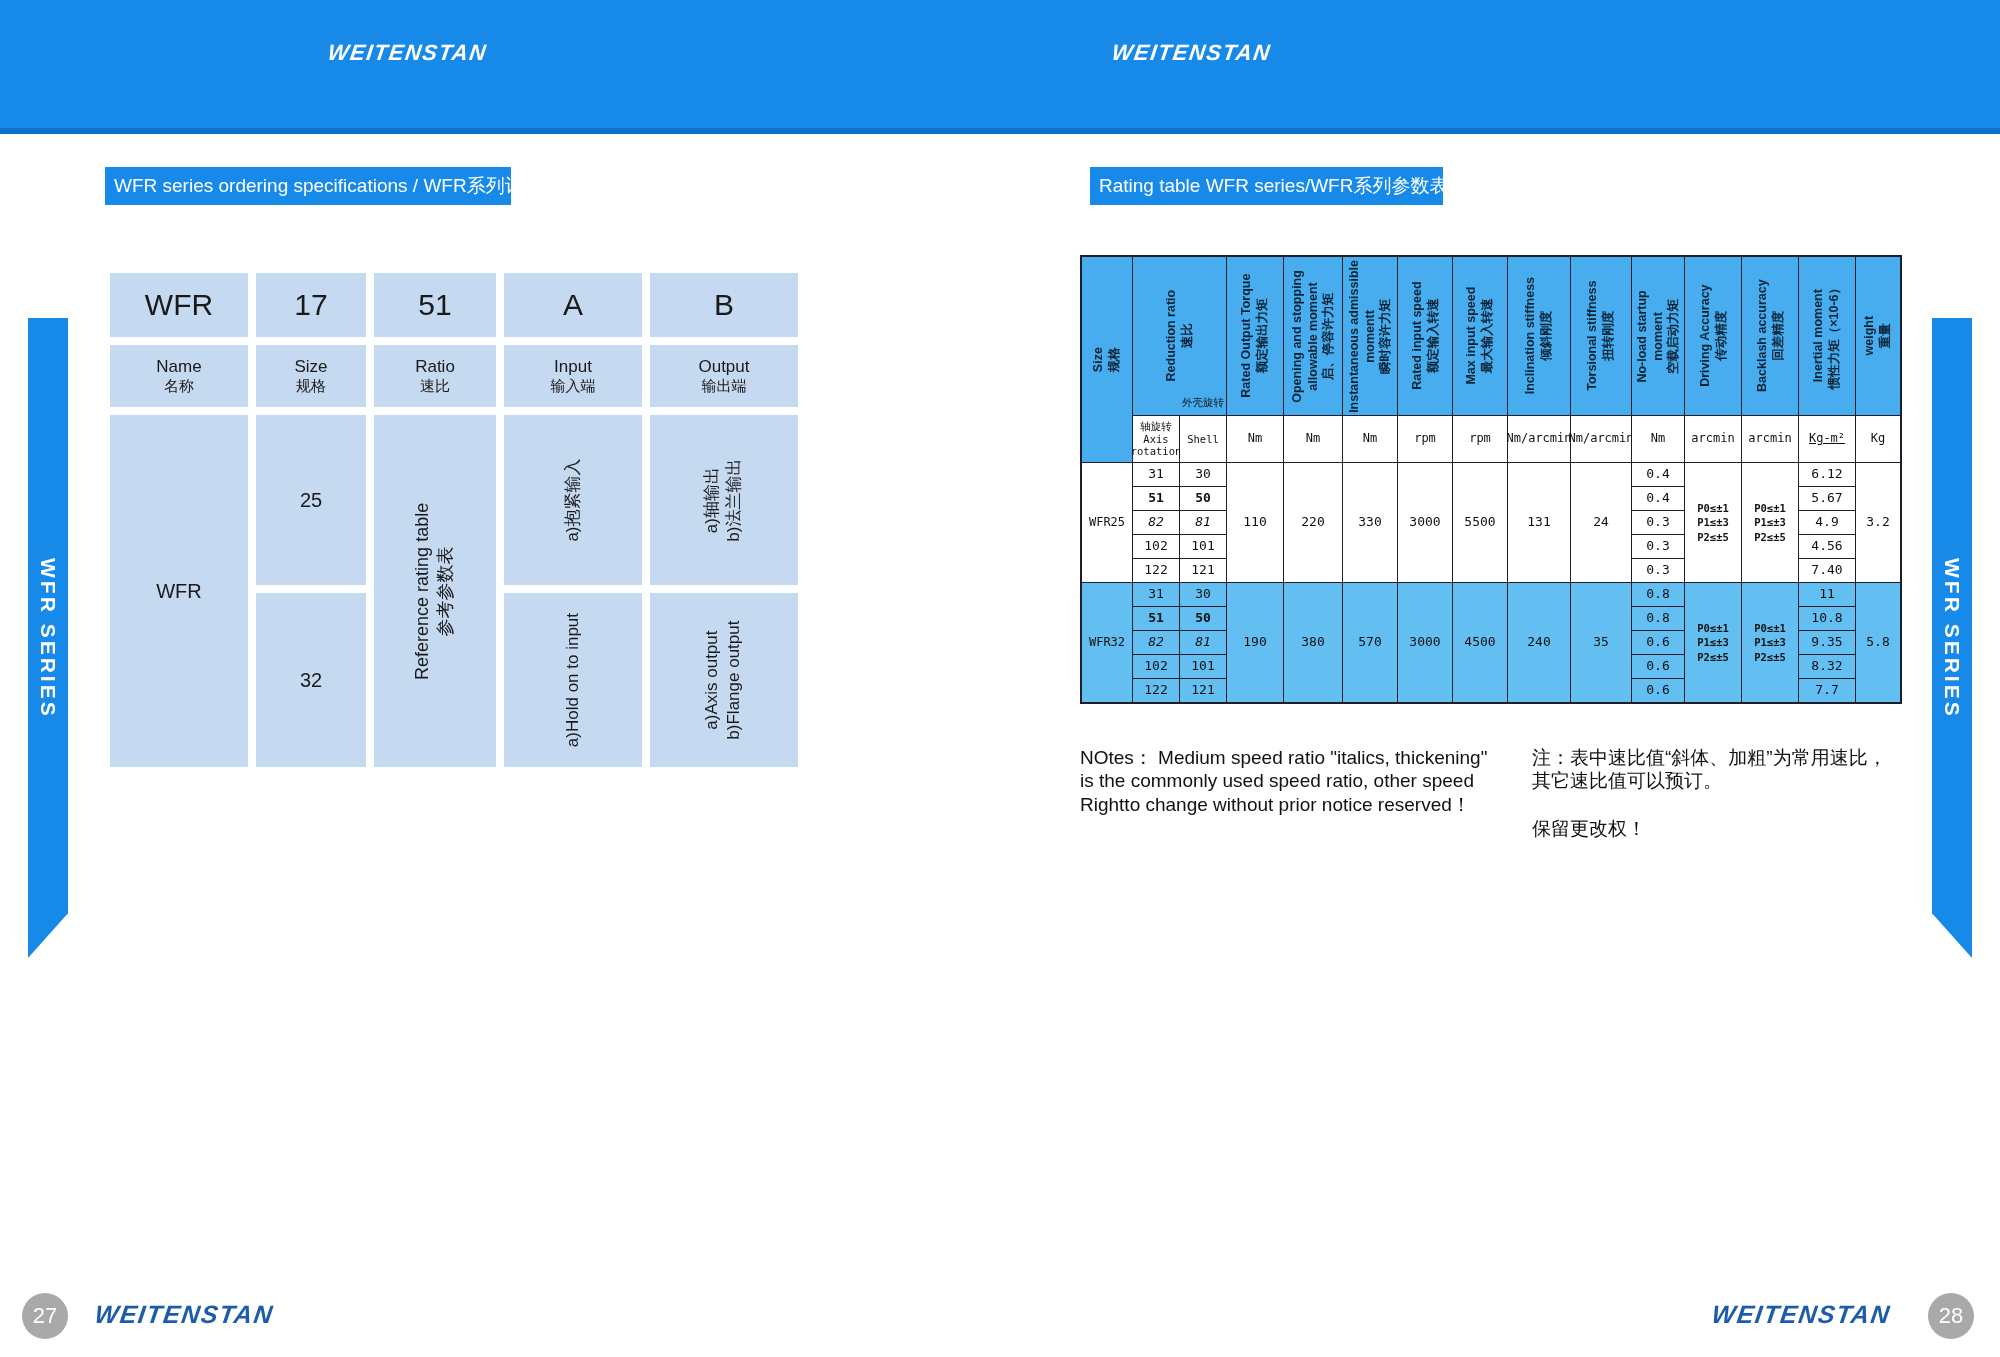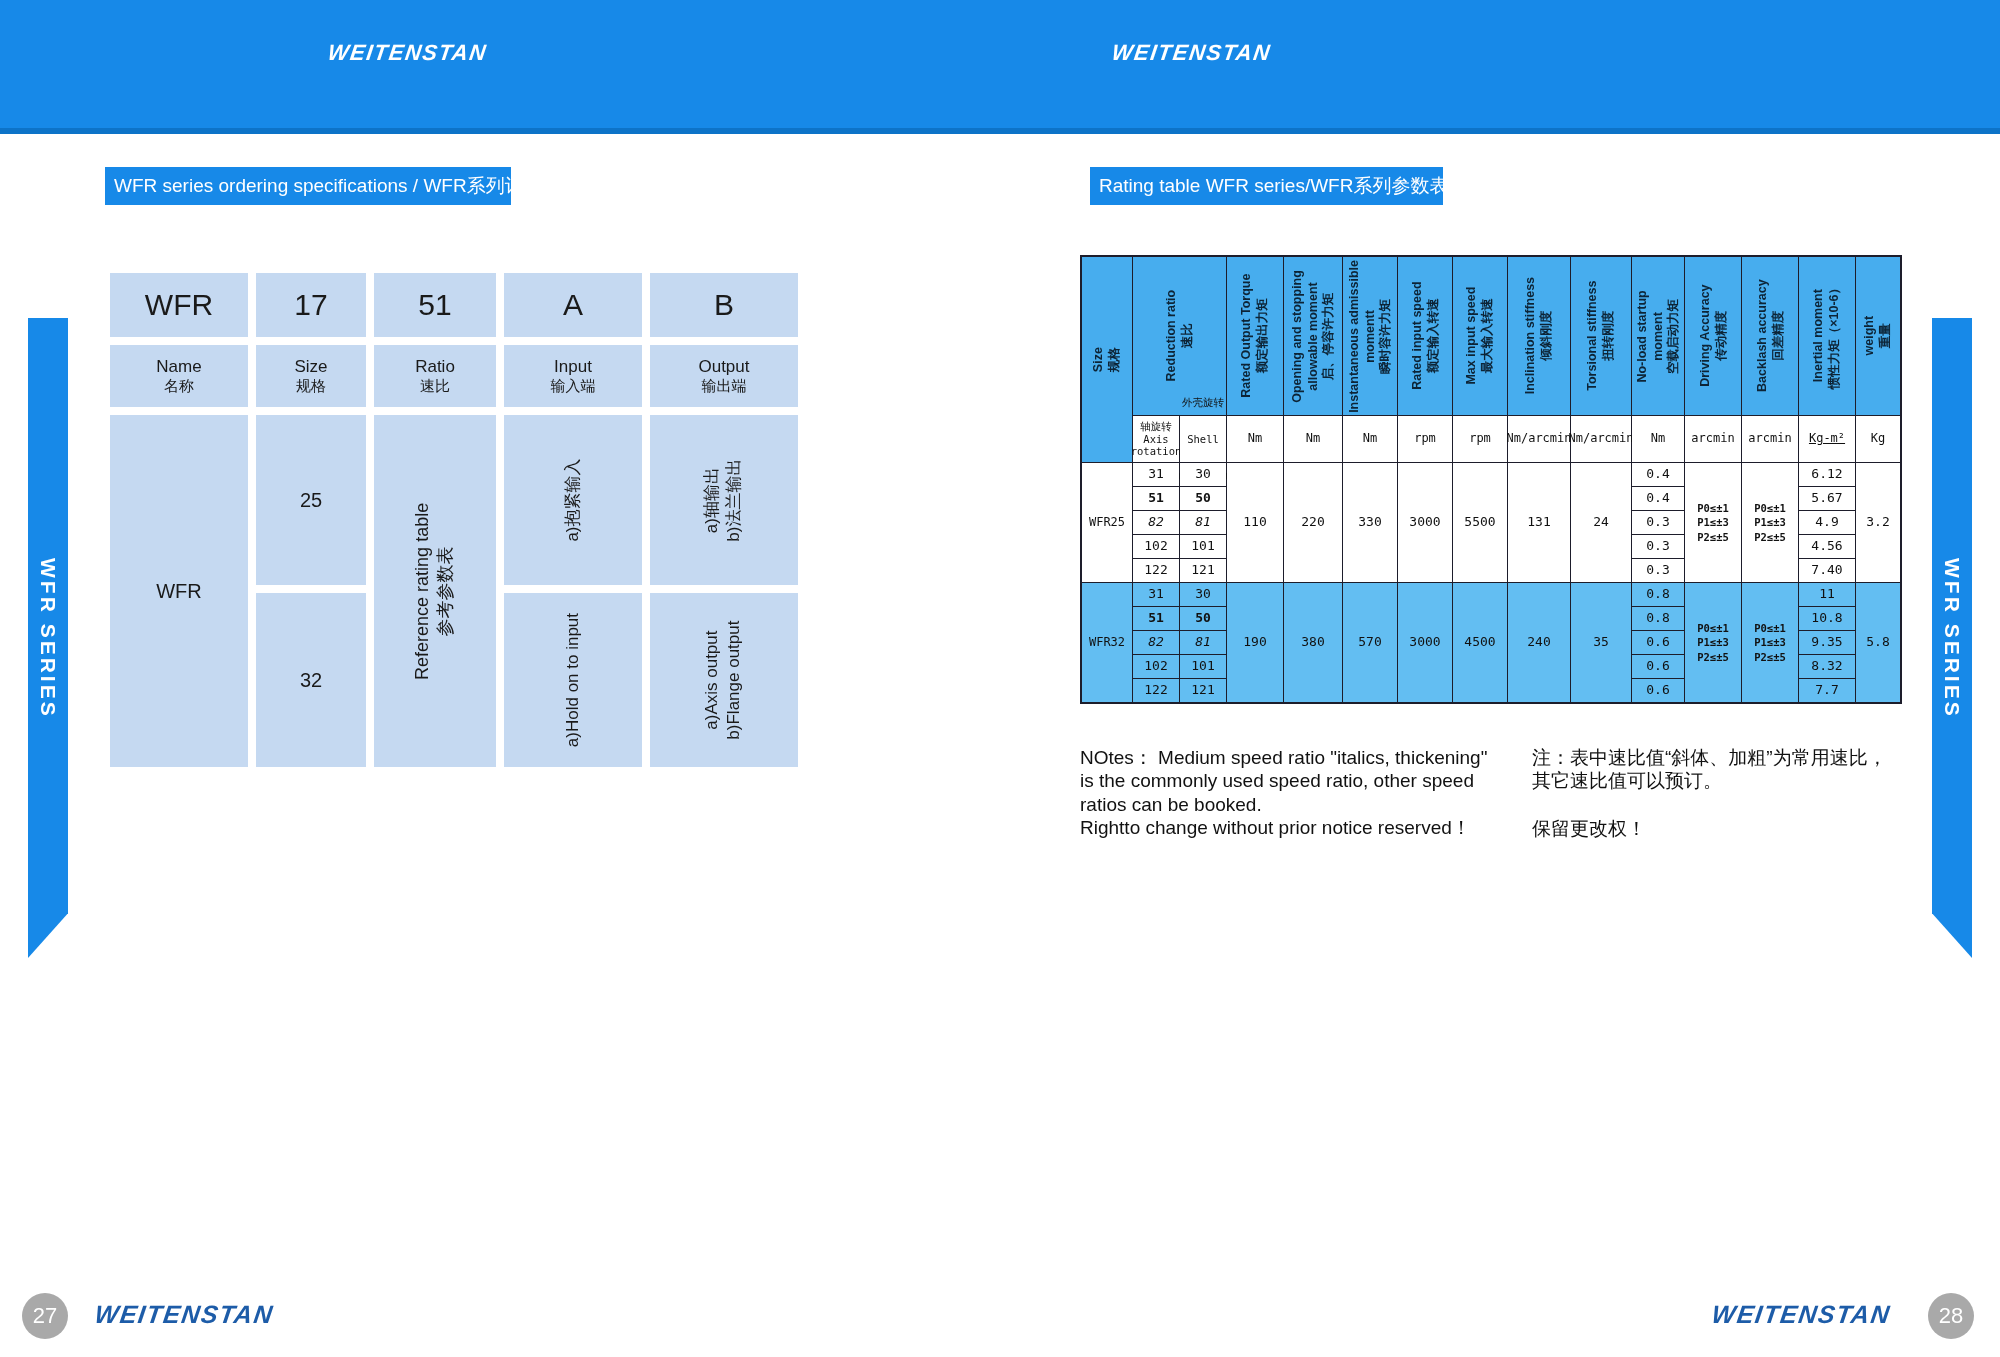--- a/index.html
+++ b/index.html
@@ -326,21 +326,20 @@
     <div class="c bb" style="grid-column:14;grid-row:9;">10.8</div>
     <div class="c bb" style="grid-column:14;grid-row:10;">9.35</div>
     <div class="c bb" style="grid-column:14;grid-row:11;">8.32</div>
     <div class="c bb" style="grid-column:14;grid-row:12;">7.7</div>
     <div class="c bb" style="grid-column:15;grid-row:8/13;">5.8</div>
   </div>
 
   <div class="notes-en">
     <div>NOtes：  Medium speed ratio "italics, thickening"</div>
     <div>is the commonly used speed ratio, other speed</div>
-    <div>ratios can be booked.</div>
     <div>Rightto change without prior notice reserved！</div>
   </div>
   <div class="notes-zh">
     <div>注：表中速比值“斜体、加粗”为常用速比，</div>
     <div>其它速比值可以预订。</div>
     <div class="note-gap">保留更改权！</div>
   </div>
 
   <div class="pagenum" style="left:22px;top:1293px;">27</div>
   <span class="logo logo-foot" style="left:95px;top:1300px;">WEITENSTAN</span>

